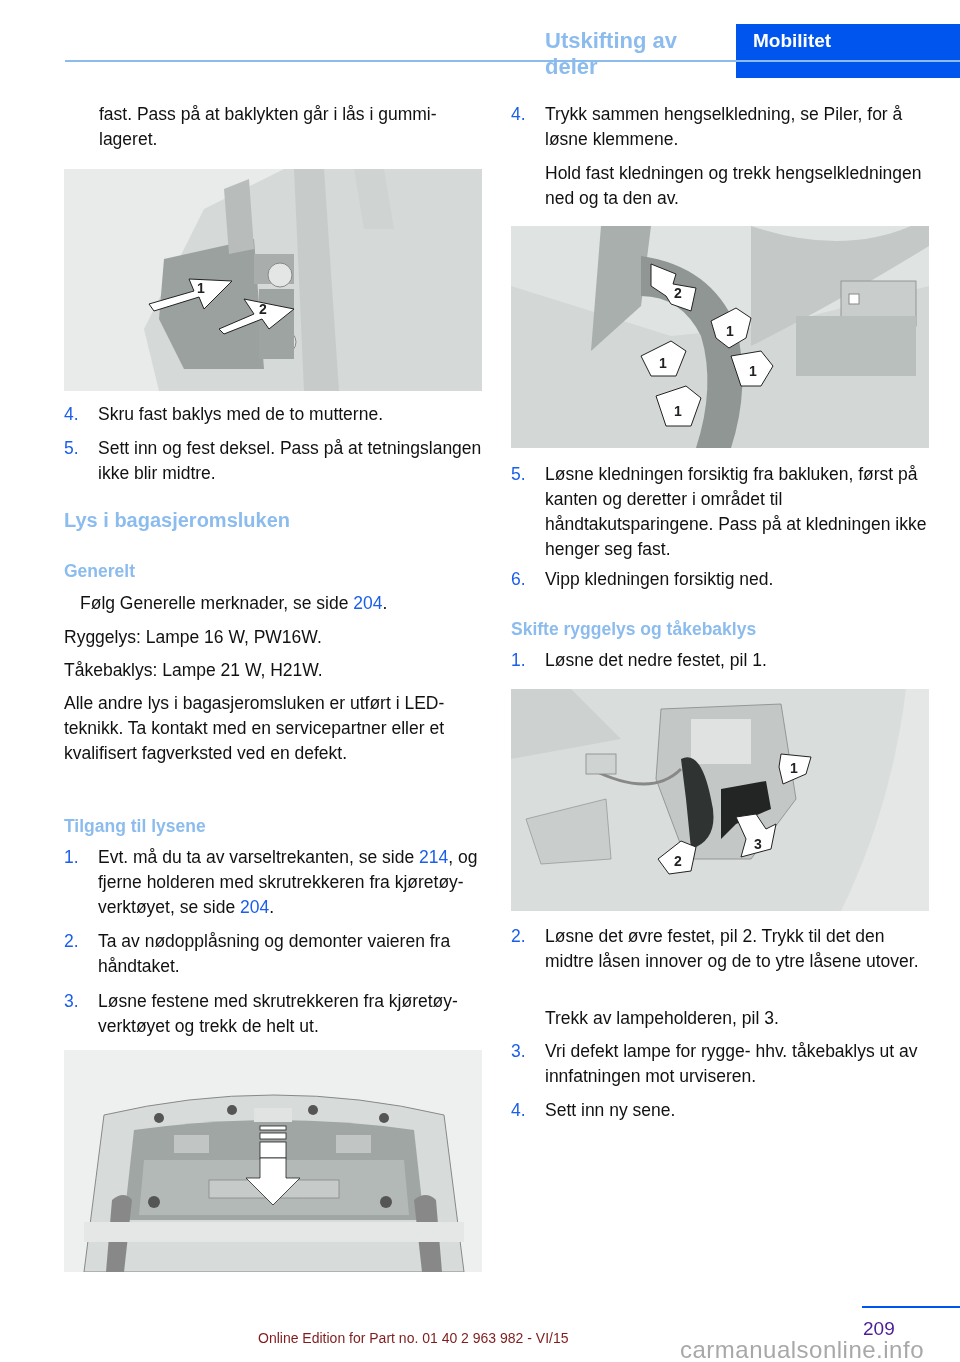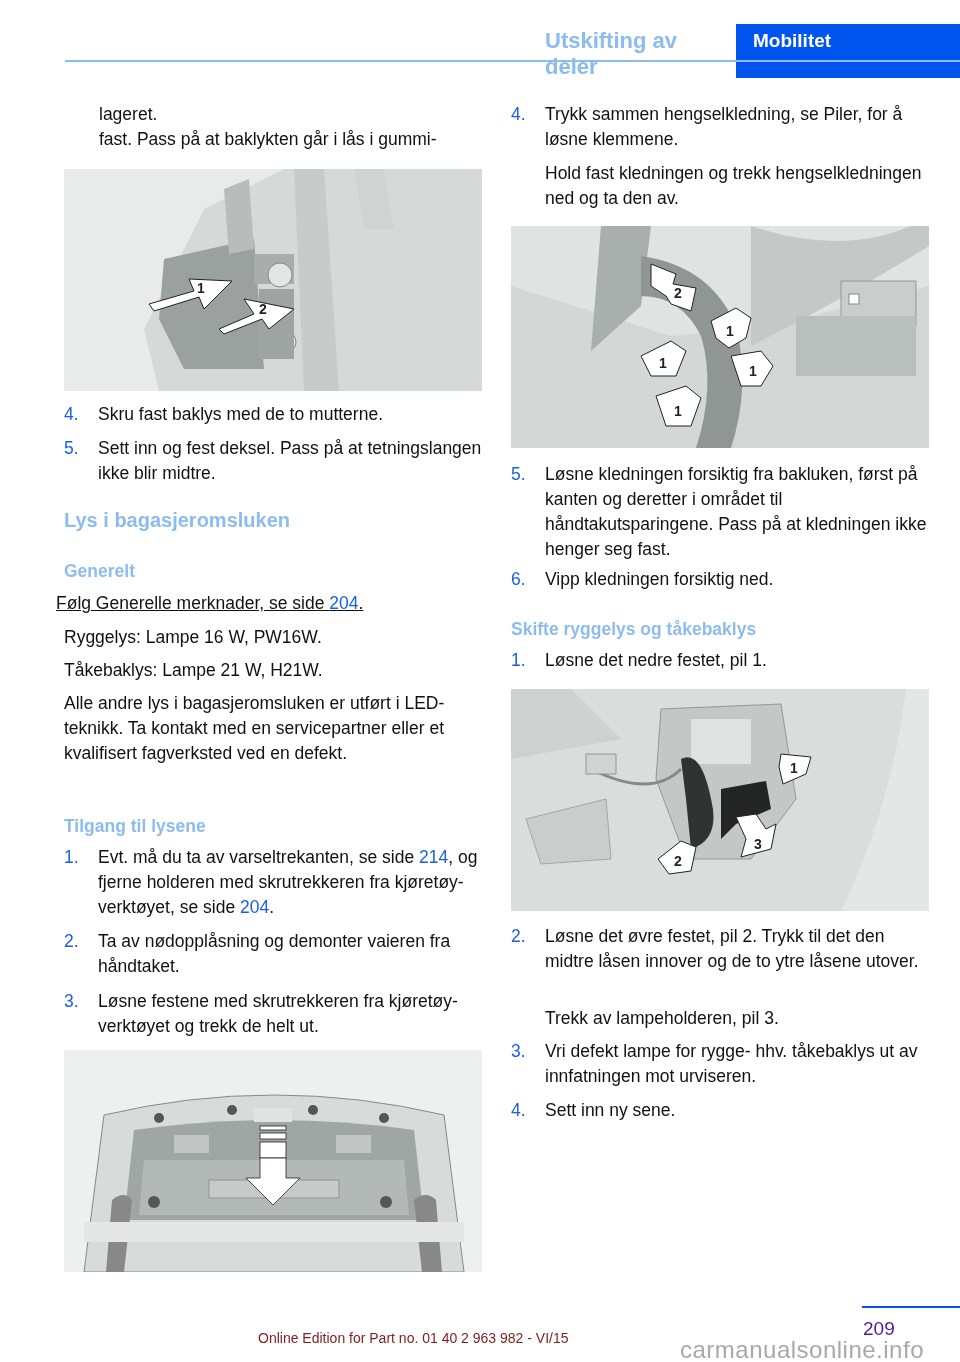--- a/index.html
+++ b/index.html
@@ -32,22 +32,22 @@
     .ftr-water { position: absolute; left: 680px; top: 1336px; font-size: 24px; color: #a8a8a8; letter-spacing: 0.5px; }
   </style>
 </head>
 <body>
 
 <div class="hdr-section">Utskifting av deler</div>
 <div class="hdr-tab">Mobilitet</div>
 <div class="hdr-line"></div>
 
 <div class="abs p" style="left:99px; top:102px; width:385px;">
+  <div>fast. Pass på at baklykten går i lås i gummi-</div>
   <div>lageret.</div>
-  <div>fast. Pass på at baklykten går i lås i gummi-</div>
 </div>
 
 <div class="fig" style="left:64px; top:169px; width:418px; height:222px;">
   <svg viewBox="0 0 418 222" preserveAspectRatio="none">
     <rect width="418" height="222" fill="#e8ebea"></rect>
     <path d="M140 40 L220 0 L418 0 L418 222 L95 222 L80 160 Z" fill="#d5d9d8"></path>
     <path d="M230 0 L260 0 L275 222 L240 222 Z" fill="#c7cccb"></path>
     <path d="M290 0 L320 0 L330 60 L300 60 Z" fill="#cfd3d2"></path>
     <path d="M100 90 L190 70 L200 200 L120 200 L95 150 Z" fill="#9aa19f"></path>
     <path d="M160 20 L185 10 L190 80 L165 85 Z" fill="#b8bdbc"></path>
@@ -71,21 +71,21 @@
   <span class="txt">Skru fast baklys med de to mutterne.</span>
 </div>
 <div class="li" style="left:64px; top:436px; width:418px;">
   <span class="num">5.</span>
   <span class="txt">Sett inn og fest deksel. Pass på at tet­ningslangen ikke blir midtre.</span>
 </div>
 
 <div class="h1" style="left:64px; top:509px;">Lys i bagasjeromsluken</div>
 <div class="h2" style="left:64px; top:561px;">Generelt</div>
 
-<div class="abs p" style="left:56px; top:591px; width:418px;text-decoration:underline;">
+<div class="abs p" style="left:80px; top:591px; width:418px;">
   <span>Følg Generelle merknader, se side </span><span class="link">204</span><span>.</span>
 </div>
 <div class="abs p" style="left:64px; top:625px; width:418px;">Ryggelys: Lampe 16 W, PW16W.</div>
 <div class="abs p" style="left:64px; top:658px; width:418px;">Tåkebaklys: Lampe 21 W, H21W.</div>
 <div class="abs p" style="left:64px; top:691px; width:405px;">Alle andre lys i bagasjeromsluken er utført i LED-teknikk. Ta kontakt med en servicepart­ner eller et kvalifisert fagverksted ved en de­fekt.</div>
 
 <div class="h2" style="left:64px; top:816px;">Tilgang til lysene</div>
 
 <div class="li" style="left:64px; top:845px; width:418px;">
   <span class="num">1.</span>

